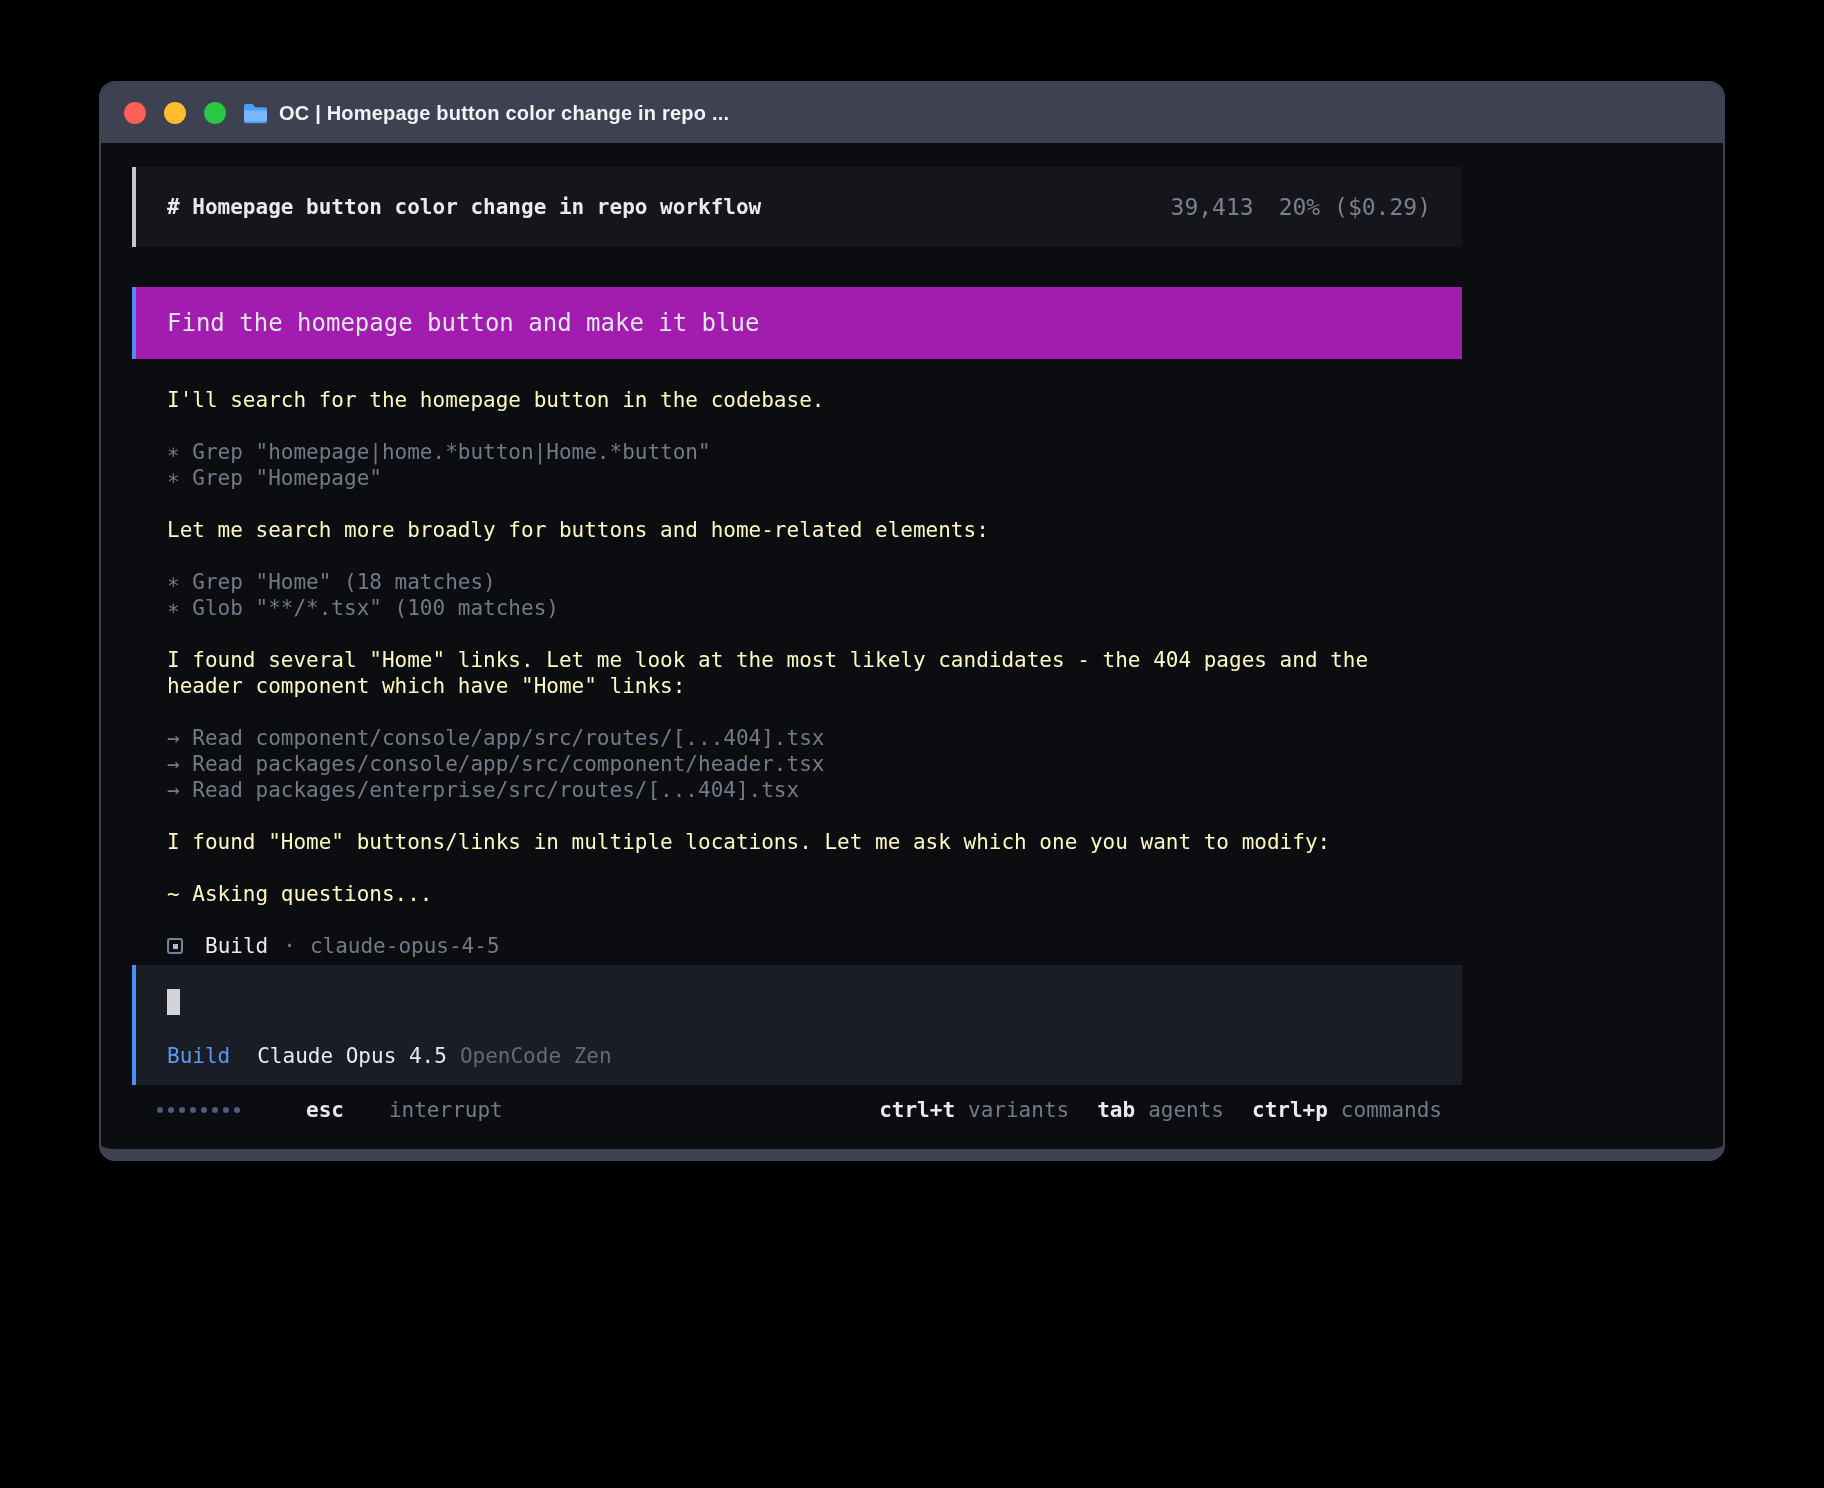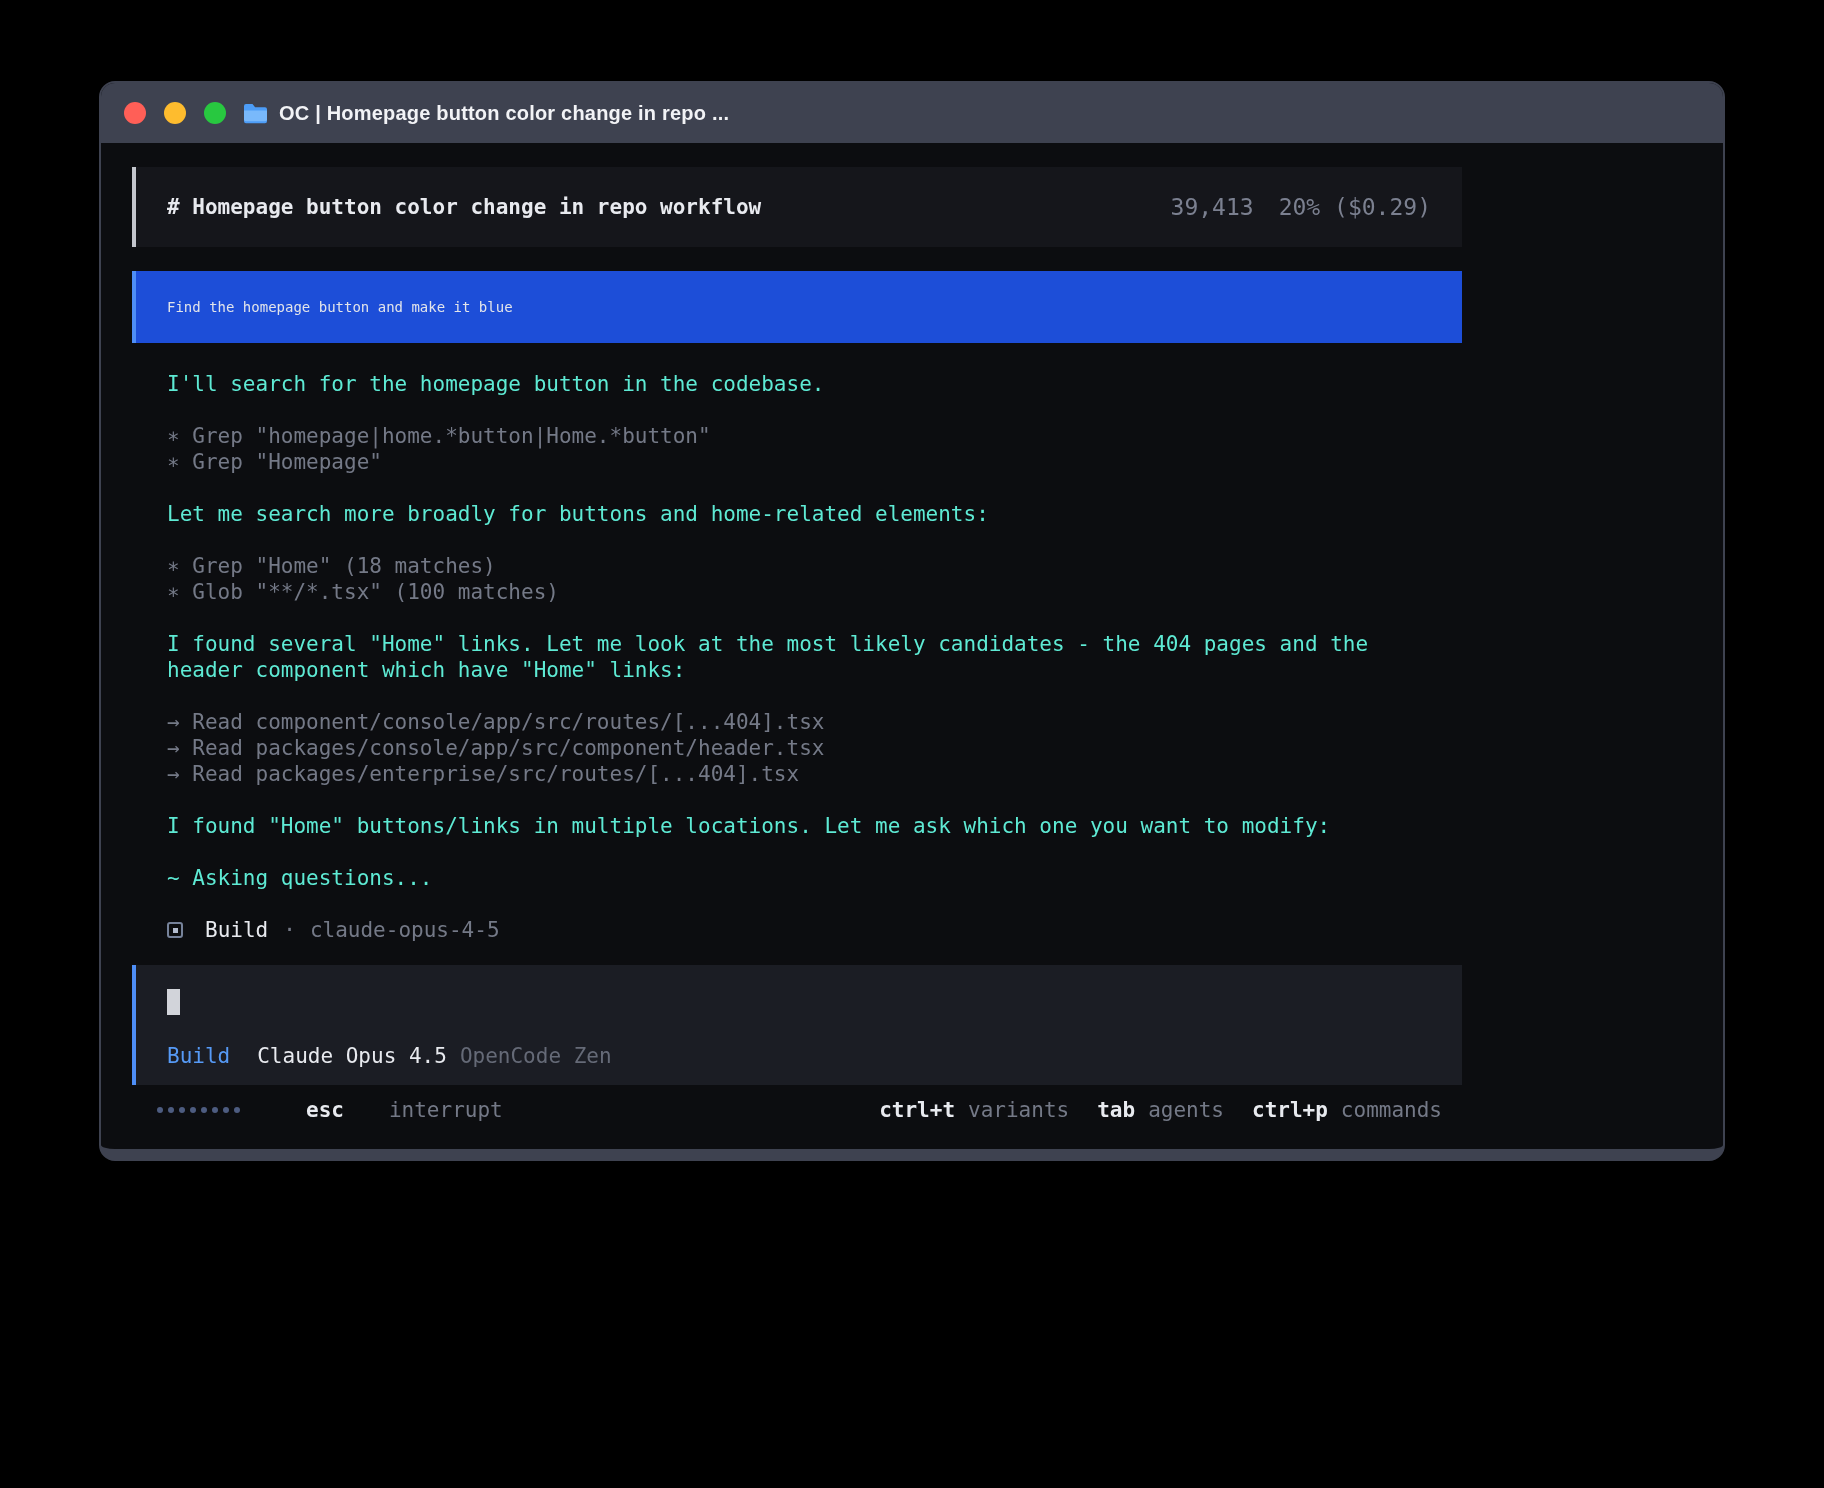--- a/index.html
+++ b/index.html
@@ -36,27 +36,27 @@
   .transcript { flex:1 1 auto; display:flex; flex-direction:column; overflow:hidden; }
 
   .hdr-block {
     flex:0 0 80px; background:#15161b; border-left:4px solid #c3c6cd;
     display:flex; align-items:center; justify-content:space-between; padding:0 31px;
   }
   .hdr-title { color:#e8eaef; font-weight:700; font-size:21px; white-space:nowrap; }
   .hdr-stats { display:flex; gap:25px; color:#7b8090; font-size:23px; white-space:nowrap; }
 
   .usr-block {
-    margin-top:24px; flex:0 0 72px; background:#1d4ed8; border-left:4px solid #4e8ef7;
+    margin-top:40px; flex:0 0 72px; background:#a21caf; border-left:4px solid #4e8ef7;
     display:flex; align-items:center; padding:0 31px;
-    color:#e2e4ea; font-size:14px; white-space:nowrap;
+    color:#e2e4ea; font-size:24px; white-space:nowrap;
   }
 
   .ln { font-size:21px; line-height:26px; margin:0 35px; }
-  .txt { color:#5eead4; }
+  .txt { color:#fef9c3; }
   .tool { color:#747987; white-space:nowrap; }
   .grp { margin-top:26px; }
   .first { margin-top:28px; }
 
   .agent-line { display:flex; align-items:center; margin:26px 35px 0; font-size:21px; line-height:26px; }
   .agent-icon {
     width:16px; height:16px; border:2px solid #76829a; border-radius:3px;
     display:flex; align-items:center; justify-content:center; margin-right:22px; flex:0 0 auto;
   }
   .agent-icon-dot { width:5px; height:5px; background:#b2bbcd; }

